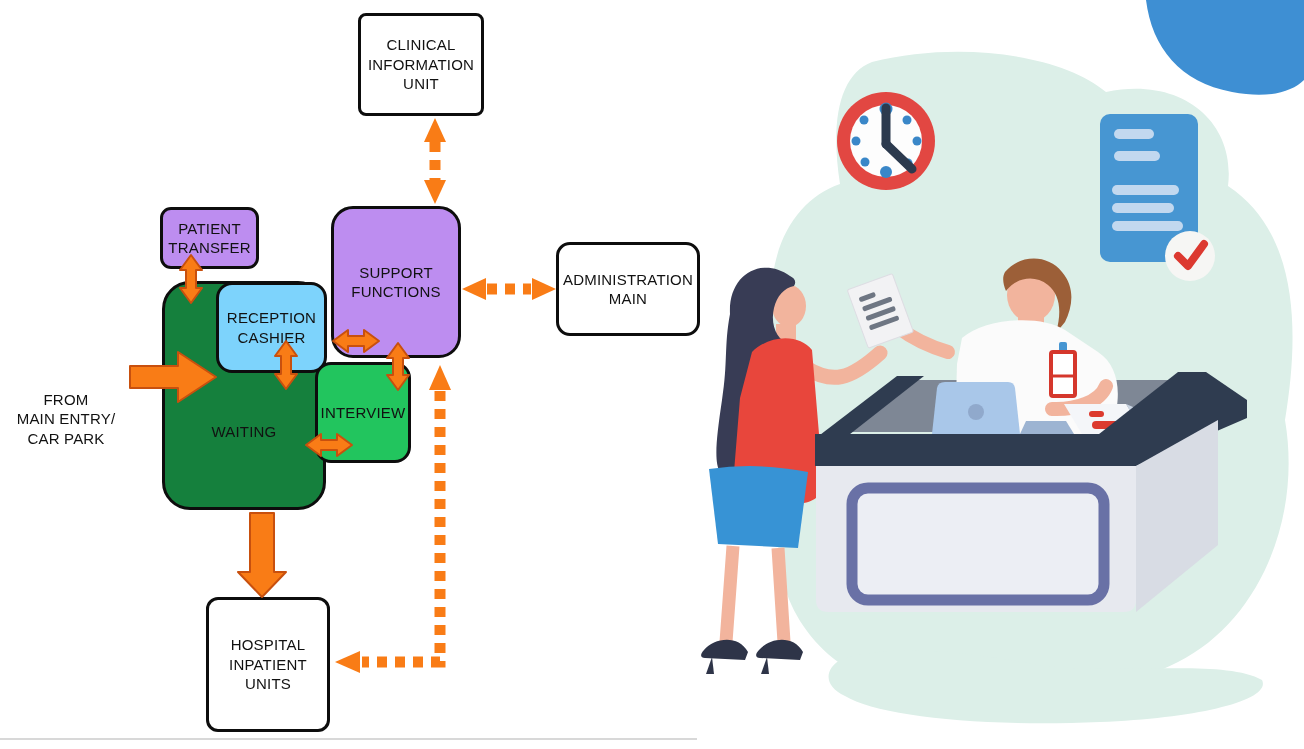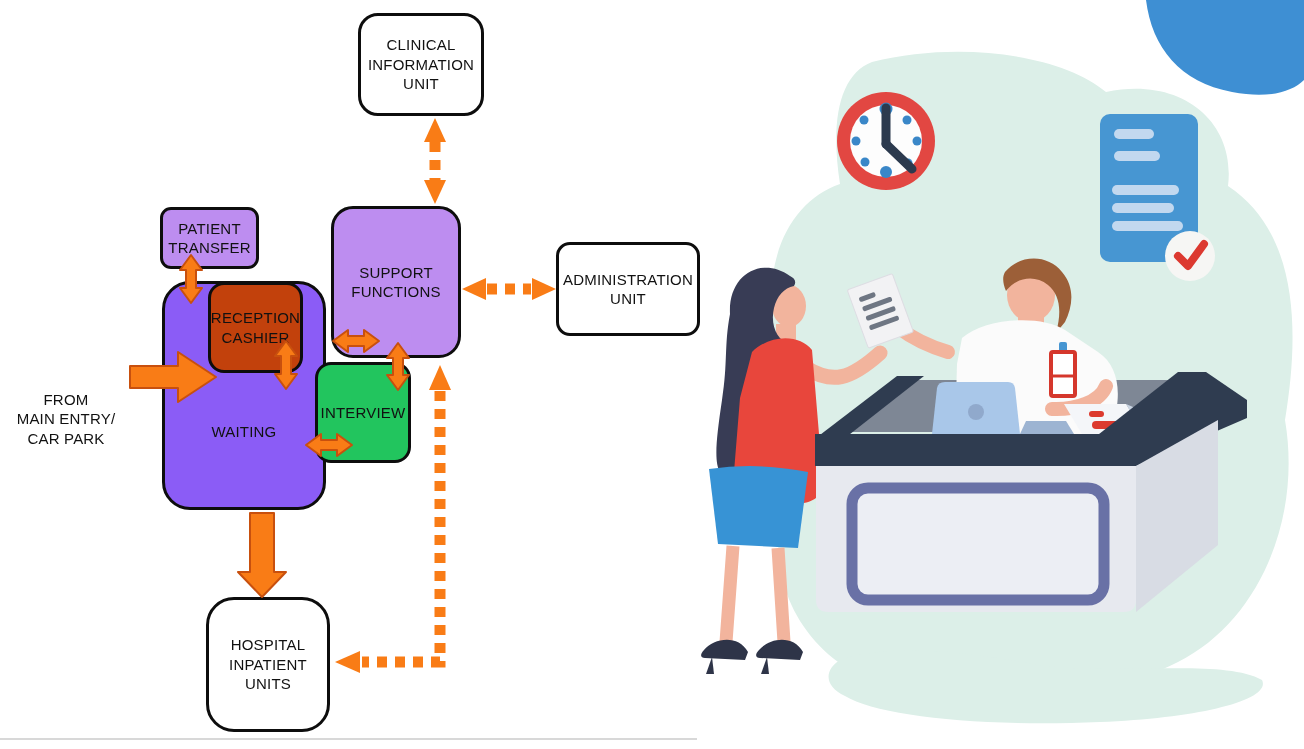--- a/index.html
+++ b/index.html
@@ -3,30 +3,30 @@
 <meta charset="utf-8">
 <style>
   html,body{margin:0;padding:0;background:#fff;}
   .page{position:relative;width:1304px;height:749px;background:#ffffff;overflow:hidden;
         font-family:"Liberation Sans",sans-serif;}
   
   .diagram-pane{position:absolute;left:0;top:0;width:700px;height:749px;}
   .node{position:absolute;box-sizing:border-box;border:3px solid #0d0d0d;
         display:flex;align-items:center;justify-content:center;text-align:center;
         white-space:pre-line;font-size:15px;line-height:1.3;color:#111;letter-spacing:.2px;}
-  .n-clinical{left:358px;top:13px;width:126px;height:103px;border-radius:20px;background:#fff;}
+  .n-clinical{left:358px;top:13px;width:126px;height:103px;border-radius:8px;background:#fff;}
   .n-patient{left:160px;top:207px;width:99px;height:62px;border-radius:11px;background:#bd8df0;}
   .n-support{left:331px;top:206px;width:130px;height:152px;border-radius:22px;background:#bd8df0;}
   .n-admin{left:556px;top:242px;width:144px;height:94px;border-radius:14px;background:#fff;}
-  .n-reception{left:208px;top:282px;width:95px;height:91px;border-radius:16px;background:#c2410c;}
-  .n-waiting{left:162px;top:281px;width:164px;height:229px;border-radius:28px;background:#8b5cf6;
+  .n-reception{left:216px;top:282px;width:111px;height:91px;border-radius:16px;background:#7dd3fc;}
+  .n-waiting{left:162px;top:281px;width:164px;height:229px;border-radius:28px;background:#15803d;
              align-items:flex-start;}
   .n-waiting .wlabel{position:absolute;left:0;right:0;top:138px;text-align:center;}
   .n-interview{left:315px;top:362px;width:96px;height:101px;border-radius:16px;background:#22c55e;}
-  .n-hospital{left:206px;top:597px;width:124px;height:135px;border-radius:28px;background:#fff;}
+  .n-hospital{left:206px;top:597px;width:124px;height:135px;border-radius:12px;background:#fff;}
   .entry-label{position:absolute;left:4px;top:338px;width:124px;height:66px;border:none;
                background:transparent;margin-top:48px;}
   .arrow-layer{position:absolute;left:0;top:0;width:700px;height:749px;pointer-events:none;z-index:5;}
   .scan-line{position:absolute;left:0;top:738px;width:697px;height:2px;background:#d8d8d8;}
   
   .illustration-pane{position:absolute;left:700px;top:0;width:604px;height:749px;}
 </style>
 </head>
 <body>
 
@@ -41,21 +41,21 @@
 CASHIER</div>
     <div class="node n-support">SUPPORT
 FUNCTIONS</div>
     <div class="node n-patient">PATIENT
 TRANSFER</div>
     <div class="node n-interview">INTERVIEW</div>
     <div class="node n-clinical">CLINICAL
 INFORMATION
 UNIT</div>
     <div class="node n-admin">ADMINISTRATION
-UNIT</div>
+MAIN</div>
     <div class="node n-hospital">HOSPITAL
 INPATIENT
 UNITS</div>
     <div class="node entry-label">FROM
 MAIN ENTRY/
 CAR PARK</div>
 
     <svg class="arrow-layer" viewBox="0 0 700 749">
 
       <g fill="#f97c16" stroke="none">

